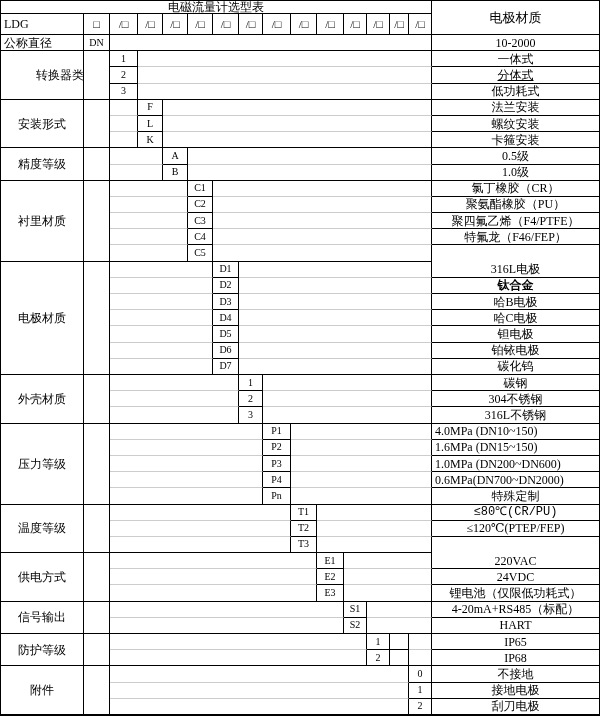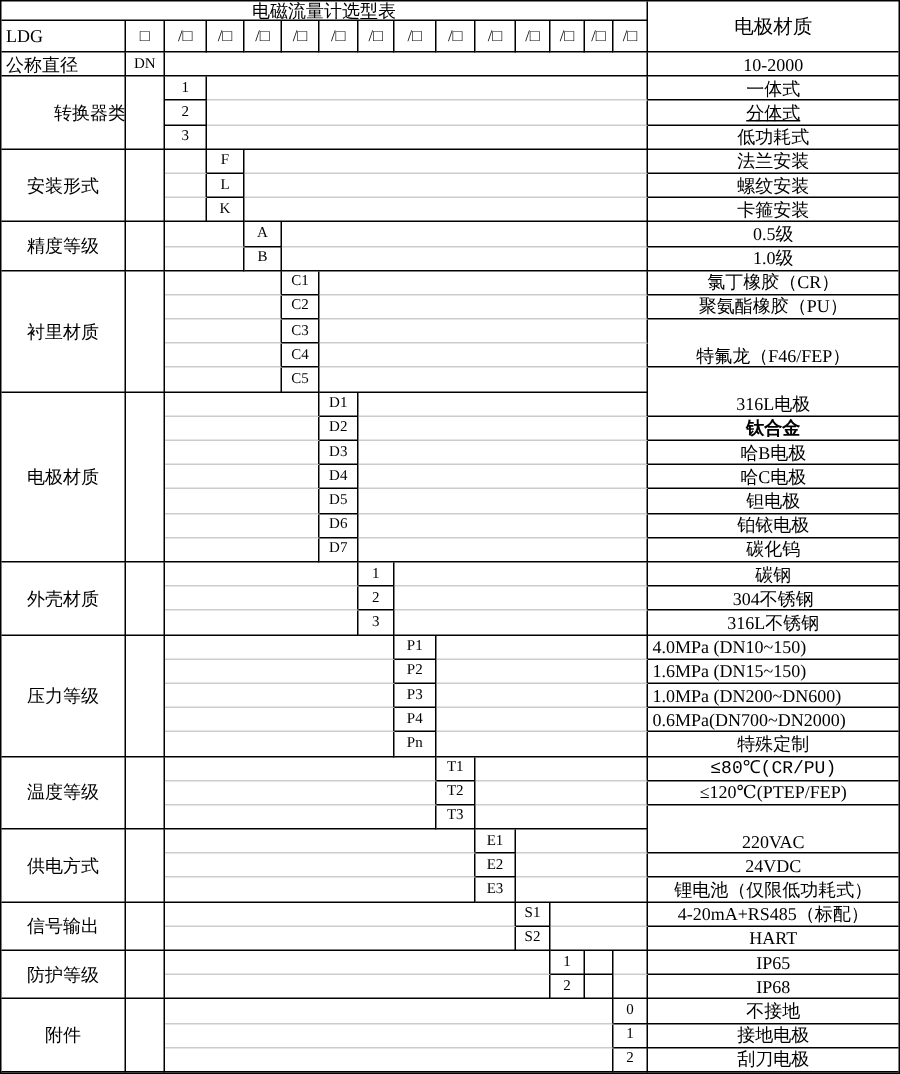--- a/index.html
+++ b/index.html
@@ -95,20 +95,21 @@
     <div class="cell br bb code" style="grid-area: 12 / 6 / 13 / 7;">C1</div>
     <div class="cell br gb" style="grid-area: 12 / 7 / 13 / 16;"></div>
     <div class="cell bb desc" style="grid-area: 12 / 16 / 13 / 17;">氯丁橡胶（CR）</div>
     <div class="cell br gb" style="grid-area: 13 / 3 / 14 / 6;"></div>
     <div class="cell br bb code" style="grid-area: 13 / 6 / 14 / 7;">C2</div>
     <div class="cell br gb" style="grid-area: 13 / 7 / 14 / 16;"></div>
     <div class="cell bb desc" style="grid-area: 13 / 16 / 14 / 17;">聚氨酯橡胶（PU）</div>
     <div class="cell br gb" style="grid-area: 14 / 3 / 15 / 6;"></div>
     <div class="cell br bb code" style="grid-area: 14 / 6 / 15 / 7;">C3</div>
     <div class="cell br gb" style="grid-area: 14 / 7 / 15 / 16;"></div>
+    <div class="cell bb desc" style="grid-area: 14 / 16 / 15 / 17;">聚四氟乙烯（F4/PTFE）</div>
     <div class="cell br gb" style="grid-area: 15 / 3 / 16 / 6;"></div>
     <div class="cell br bb code" style="grid-area: 15 / 6 / 16 / 7;">C4</div>
     <div class="cell br gb" style="grid-area: 15 / 7 / 16 / 16;"></div>
     <div class="cell bb desc" style="grid-area: 15 / 16 / 16 / 17;">特氟龙（F46/FEP）</div>
     <div class="cell br bb" style="grid-area: 16 / 3 / 17 / 6;"></div>
     <div class="cell br bb code" style="grid-area: 16 / 6 / 17 / 7;">C5</div>
     <div class="cell br bb" style="grid-area: 16 / 7 / 17 / 16;"></div>
     <div class="cell br bb label" style="grid-area: 17 / 1 / 24 / 2;">电极材质</div>
     <div class="cell br bb" style="grid-area: 17 / 2 / 24 / 3;"></div>
     <div class="cell br gb" style="grid-area: 17 / 3 / 18 / 7;"></div>

